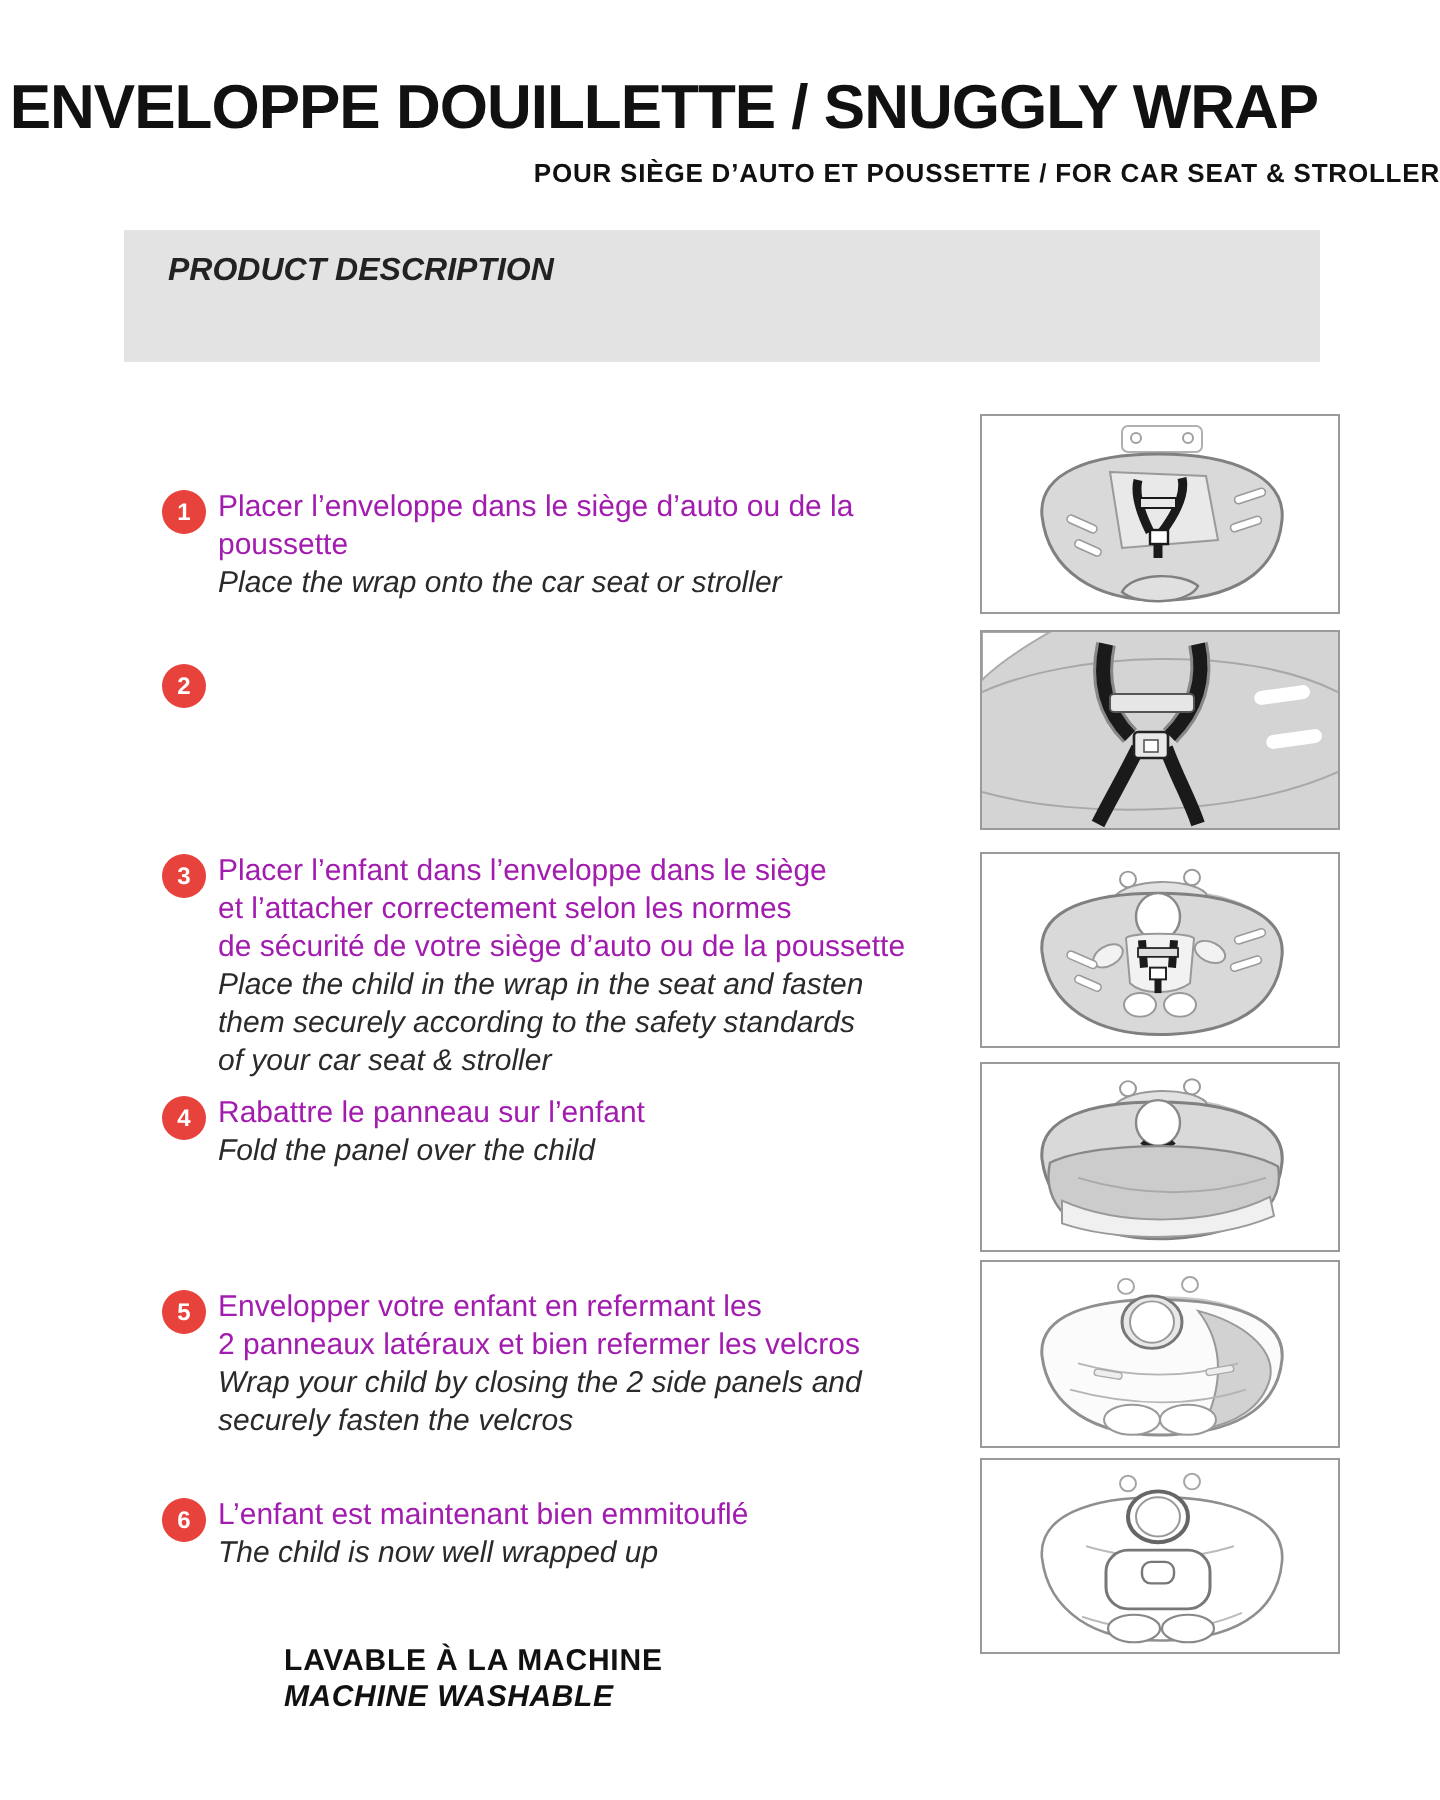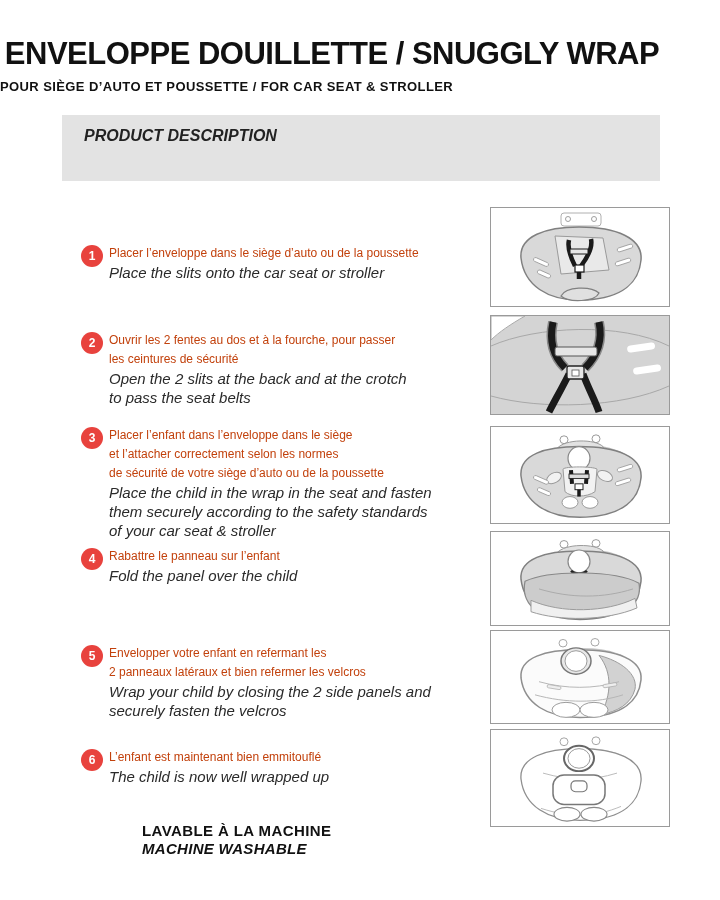--- a/index.html
+++ b/index.html
@@ -5,37 +5,37 @@
   html,body{margin:0;padding:0;background:#ffffff;}
   .page{
     position:relative;width:720px;height:900px;background:#ffffff;overflow:hidden;
     font-family:"Liberation Sans",sans-serif;color:#1c1c1c;
   }
   .title{
     position:absolute;top:36px;left:0;width:664px;text-align:center;
     font-size:31px;font-weight:800;letter-spacing:-0.5px;margin:0;color:#111;
   }
   .subtitle{
-    position:absolute;top:79px;left:0;width:720px;text-align:left;
+    position:absolute;top:79px;left:0;width:720px;text-align:right;
     font-size:13px;font-weight:700;letter-spacing:0.4px;color:#111;
   }
   .section-header{
     position:absolute;left:62px;top:115px;width:598px;height:66px;
     background:#e3e3e3;box-sizing:border-box;padding:10px 0 0 22px;
   }
   .sh-fr{font-size:17px;font-weight:800;letter-spacing:0.2px;color:#111;}
   .sh-en{font-size:16px;font-weight:600;font-style:italic;color:#222;margin-top:2px;}
   .step{position:absolute;left:81px;width:400px;display:flex;align-items:flex-start;}
   .badge{
     width:22px;height:22px;border-radius:50%;background:#e8423d;flex:0 0 22px;
     color:#ffffff;font-size:12px;font-weight:700;line-height:22px;text-align:center;
     margin-top:1px;
   }
   .step-text{margin-left:6px;}
-  .fr{font-size:12px;line-height:19px;white-space:pre-line;color:#c2410c;}
+  .fr{font-size:15px;line-height:19px;white-space:pre-line;color:#a21caf;}
   .en{font-size:15px;line-height:19px;white-space:pre-line;font-style:italic;color:#2a2a2a;}
   .illus-box{
     position:absolute;left:490px;width:180px;background:#ffffff;
     border:1px solid #9a9a9a;box-sizing:border-box;
   }
   .illus-box svg{display:block;width:100%;height:100%;}
   .footer{position:absolute;left:105px;top:822px;margin-left:37px;}
   .footer-fr{font-size:15px;font-weight:800;letter-spacing:0.4px;color:#111;}
   .footer-en{font-size:15px;font-weight:800;font-style:italic;letter-spacing:0.3px;color:#111;margin-top:1px;}
 </style>
@@ -48,32 +48,26 @@
   <div class="subtitle">POUR SIÈGE D’AUTO ET POUSSETTE / FOR CAR SEAT &amp; STROLLER</div>
 
   <div class="section-header" style="background: rgb(227, 227, 227);">
     <div class="sh-en">PRODUCT DESCRIPTION</div>
   </div>
 
   <div class="step" style="top:244px">
     <div class="badge" style="background: rgb(232, 66, 61);">1</div>
     <div class="step-text">
       <div class="fr">Placer l’enveloppe dans le siège d’auto ou de la poussette</div>
-      <div class="en">Place the slits onto the car seat or stroller</div>
+      <div class="en">Place the wrap onto the car seat or stroller</div>
     </div>
   </div>
 
   <div class="step" style="top:331px">
     <div class="badge" style="background: rgb(232, 66, 61);">2</div>
-    <div class="step-text">
-      <div class="fr">Ouvrir les 2 fentes au dos et à la fourche, pour passer
-les ceintures de sécurité</div>
-      <div class="en">Open the 2 slits at the back and at the crotch
-to pass the seat belts</div>
-    </div>
   </div>
 
   <div class="step" style="top:426px">
     <div class="badge" style="background: rgb(232, 66, 61);">3</div>
     <div class="step-text">
       <div class="fr">Placer l’enfant dans l’enveloppe dans le siège
 et l’attacher correctement selon les normes
 de sécurité de votre siège d’auto ou de la poussette</div>
       <div class="en">Place the child in the wrap in the seat and fasten
 them securely according to the safety standards

